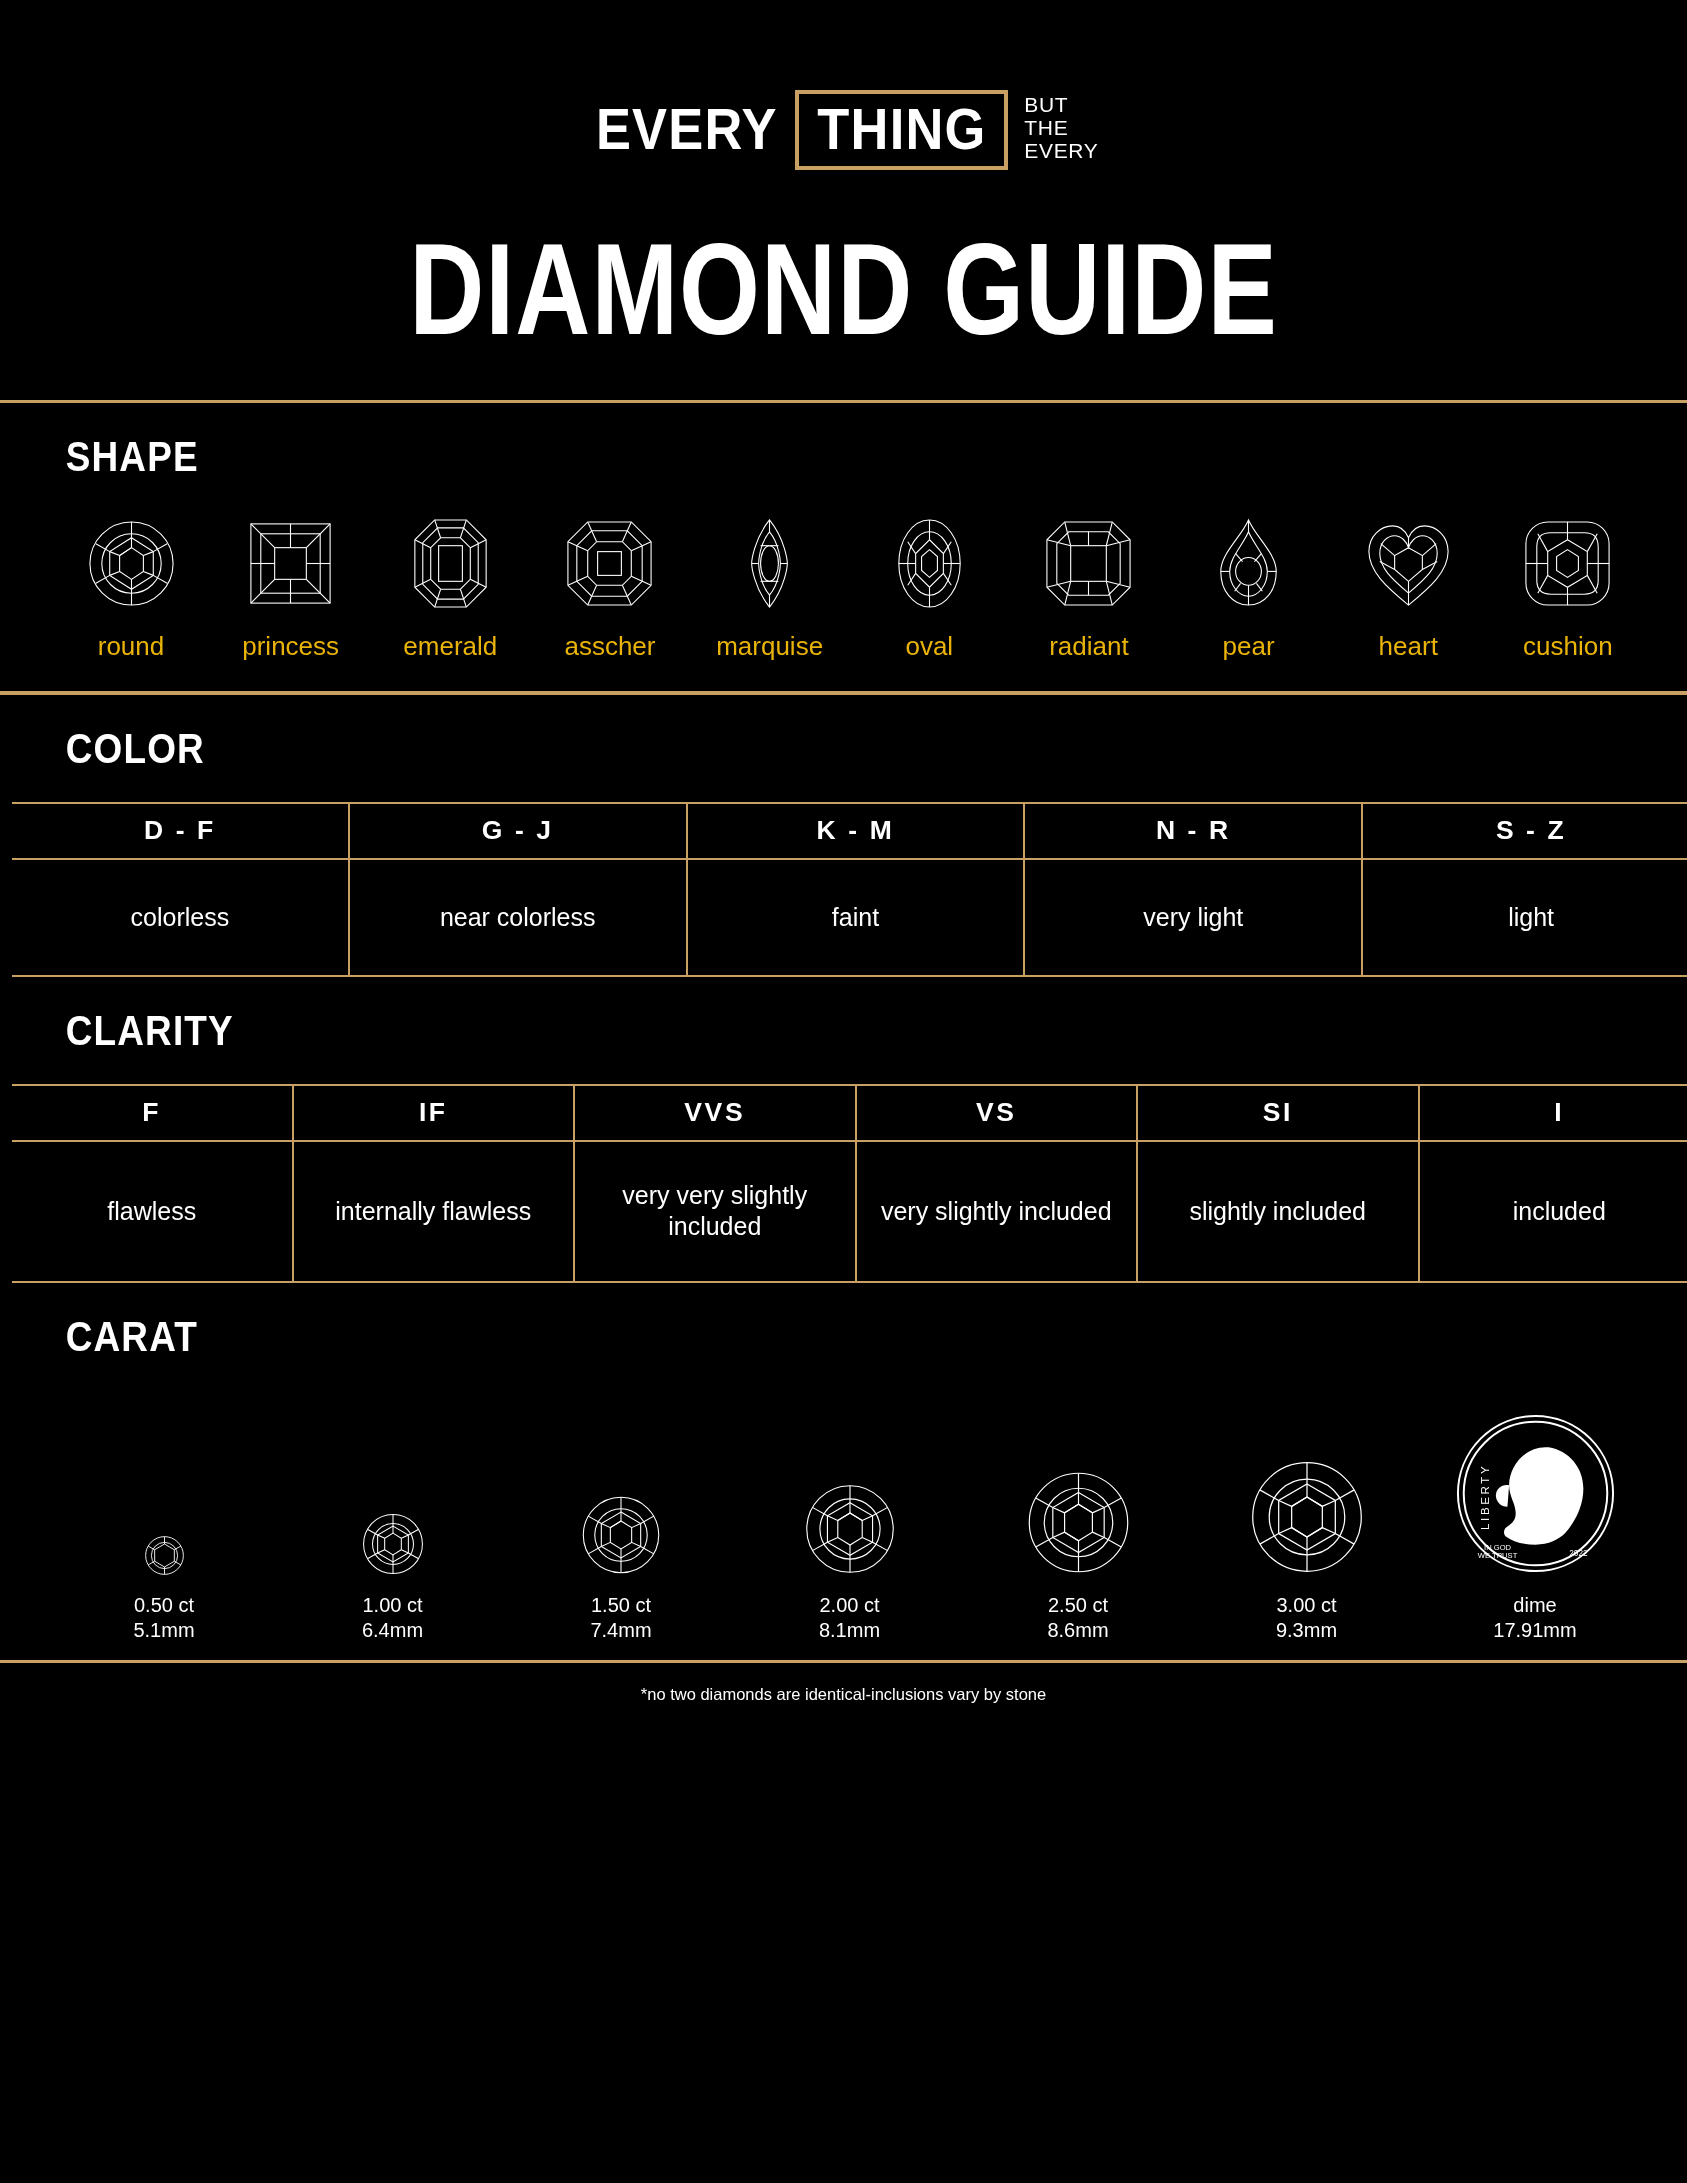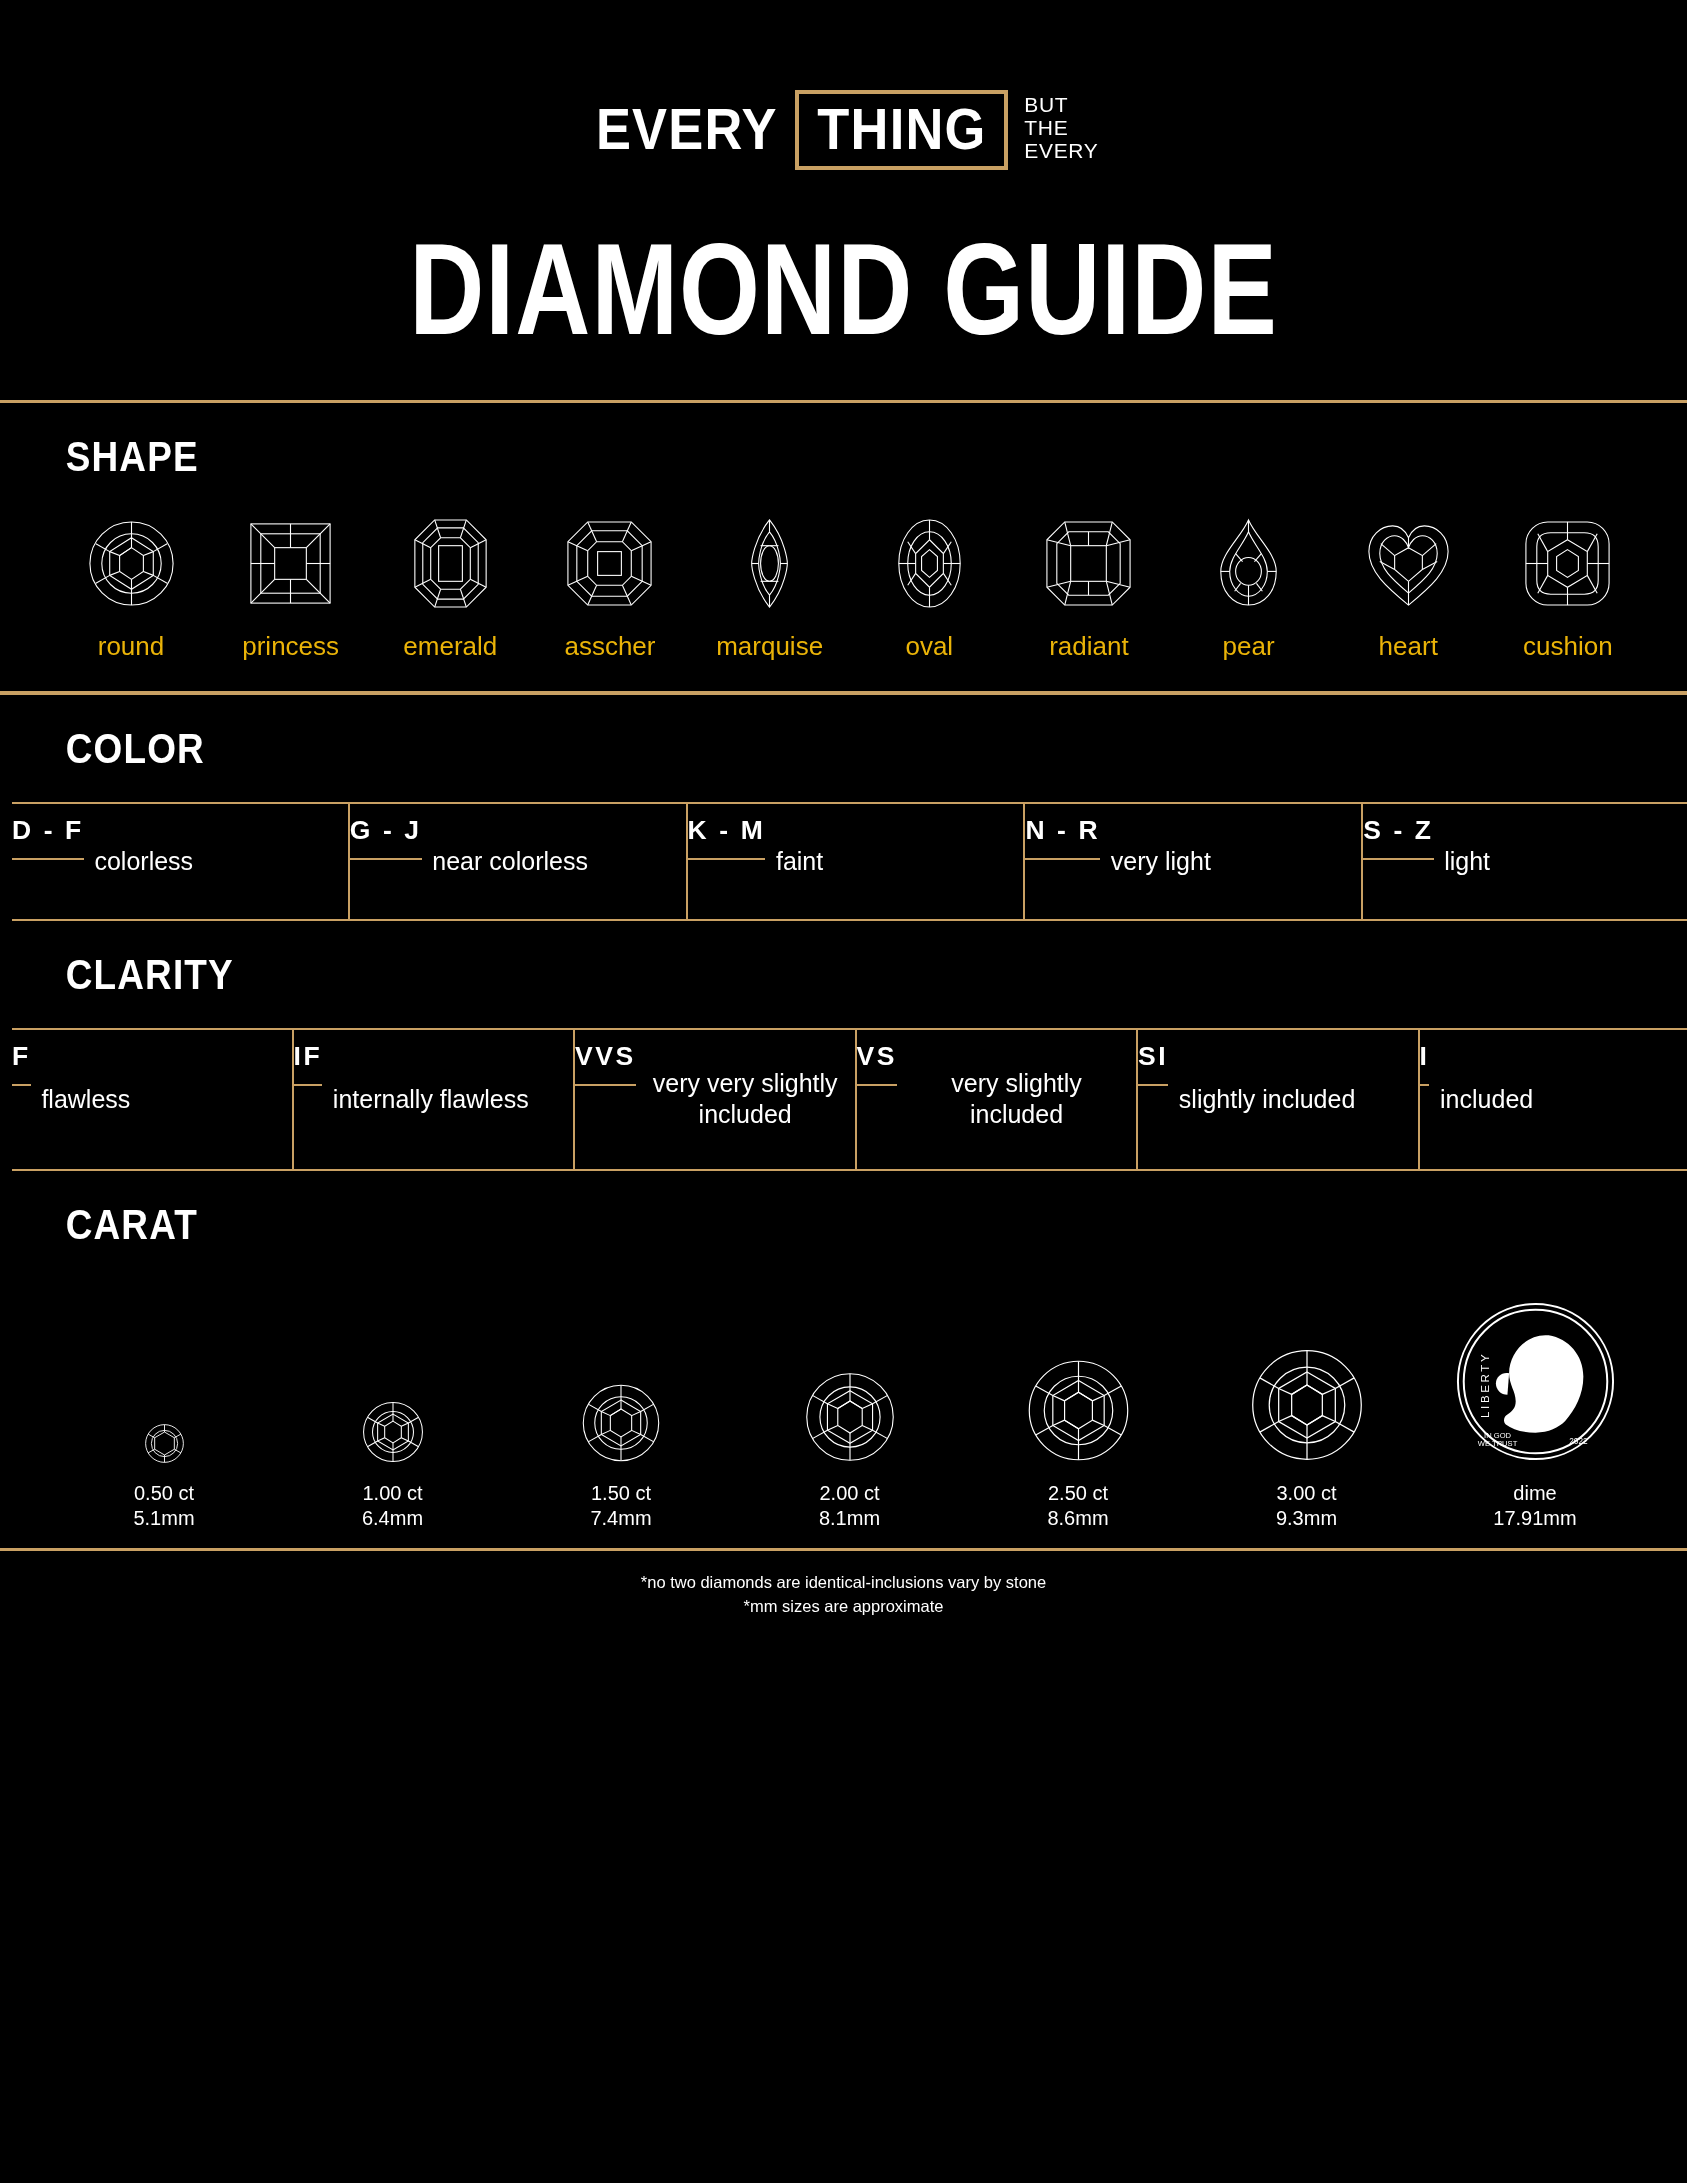--- a/index.html
+++ b/index.html
@@ -134,21 +134,21 @@
     border-top: 2.6px solid #c9a063;
     border-bottom: 2.6px solid #c9a063;
     margin-top: 29px;
     box-sizing: border-box;
   }
   .grade-col {
     flex: 1 1 0;
     border-right: 2.6px solid #c9a063;
     box-sizing: border-box;
     display: flex;
-    flex-direction: row;
+    flex-direction: column;
   }
   .grade-col:last-child { border-right: none; }
   .grade-head {
     height: 54px;
     display: flex;
     align-items: center;
     justify-content: center;
     border-bottom: 2.6px solid #c9a063;
     font-family: "Liberation Sans Narrow", "Liberation Sans", sans-serif;
     font-weight: bold;
@@ -714,17 +714,16 @@
         </div>
       </div>
 
     </div>
   </div>
 
   <div class="rule footer-rule"></div>
 
   <div class="footnotes">
     <div>*no two diamonds are identical-inclusions vary by stone</div>
-    <div>*mm sizes are approximate</div>
   </div>
 
 </div>
 
 
 </body></html>

